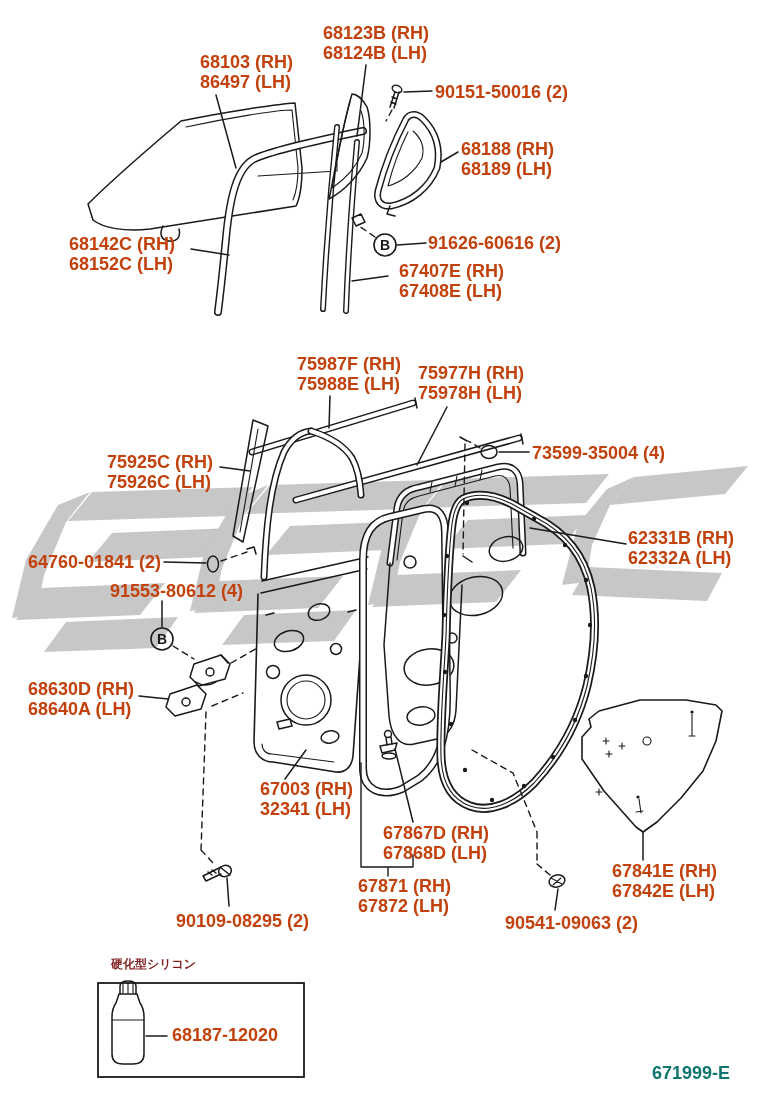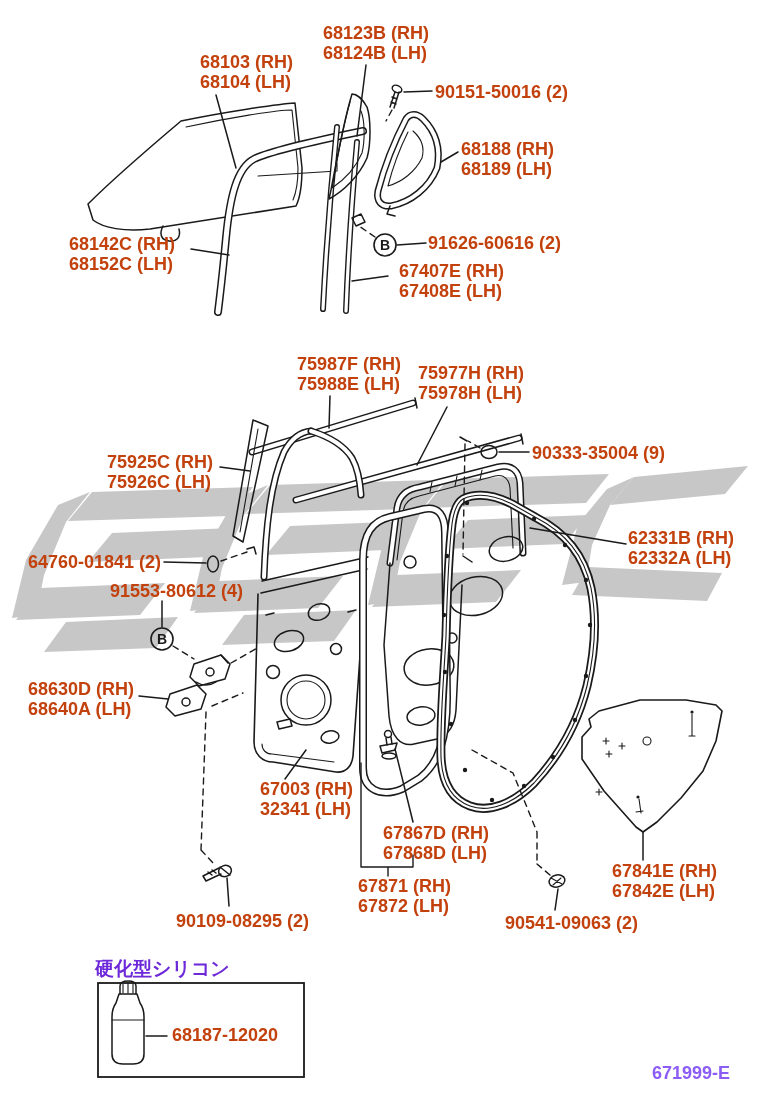--- a/index.html
+++ b/index.html
@@ -2,22 +2,22 @@
 <html><head>
 <meta charset="utf-8">
 <style>
   html,body{margin:0;padding:0;background:#f2f2f2;}
   #stage{position:relative;width:760px;height:1112px;background:#ffffff;overflow:hidden;
          font-family:"Liberation Sans","DejaVu Sans",sans-serif;}
   #art{position:absolute;left:0;top:0;}
   .callout{position:absolute;color:#c2410c;font-weight:700;font-size:18px;line-height:19.5px;
            letter-spacing:0px;white-space:nowrap;}
   .callout span{display:block;}
-  .jp{position:absolute;color:#6d28d9;font-weight:700;font-size:19px;white-space:nowrap;}
-  .code{position:absolute;color:#8b5cf6;font-weight:700;font-size:18px;white-space:nowrap;}
+  .jp{position:absolute;color:#7f1d1d;font-weight:700;font-size:12px;white-space:nowrap;margin-left:16px;}
+  .code{position:absolute;color:#0f766e;font-weight:700;font-size:18px;white-space:nowrap;}
   
   .ln{fill:none;stroke:#1a1a1a;stroke-width:1.5;stroke-linecap:round;stroke-linejoin:round;}
   .th{fill:none;stroke:#1a1a1a;stroke-width:1.1;stroke-linecap:round;stroke-linejoin:round;}
   .bo{fill:none;stroke:#1a1a1a;stroke-width:8;stroke-linecap:round;stroke-linejoin:round;}
   .bi{fill:none;stroke:#ffffff;stroke-width:5;stroke-linecap:round;stroke-linejoin:round;}
   .dash{fill:none;stroke:#1a1a1a;stroke-width:1.4;stroke-dasharray:6 5;stroke-linecap:round;}
   .wm{fill:#c7c7c7;}
   .bt{font:700 14px "Liberation Sans","DejaVu Sans",sans-serif;text-anchor:middle;fill:#1a1a1a;}
   .dot{fill:#1a1a1a;}
 </style>
@@ -260,21 +260,21 @@
       <path class="th" d="M 123,984 l 0,9 M 128,983 l 0,10 M 133,984 l 0,9"></path>
       <path class="ln" d="M 119,994 L 137,994 L 140,1003 C 143,1007 144,1011 144,1017 L 144,1054 C 144,1061 140,1064 133,1064 L 123,1064 C 116,1064 112,1061 112,1054 L 112,1017 C 112,1011 113,1007 116,1003 Z"></path>
       <path class="th" d="M 112,1020 L 144,1020"></path>
     </g>
     <path class="ln" d="M 146,1036 L 167,1036"></path>
   </g>
 </svg>
 
   <div class="callout" style="left:200px;top:53px">
       <span>68103 (RH)</span>
-      <span>68104 (LH)</span>
+      <span>86497 (LH)</span>
     </div>
   <div class="callout" style="left:323px;top:24px">
       <span>68123B (RH)</span>
       <span>68124B (LH)</span>
     </div>
   <div class="callout" style="left:435px;top:83px">
       <span>90151-50016 (2)</span>
     </div>
   <div class="callout" style="left:461px;top:140px">
       <span>68188 (RH)</span>
@@ -297,21 +297,21 @@
     </div>
   <div class="callout" style="left:418px;top:364px">
       <span>75977H (RH)</span>
       <span>75978H (LH)</span>
     </div>
   <div class="callout" style="left:107px;top:453px">
       <span>75925C (RH)</span>
       <span>75926C (LH)</span>
     </div>
   <div class="callout" style="left:532px;top:444px">
-      <span>90333-35004 (9)</span>
+      <span>73599-35004 (4)</span>
     </div>
   <div class="callout" style="left:628px;top:529px">
       <span>62331B (RH)</span>
       <span>62332A (LH)</span>
     </div>
   <div class="callout" style="left:28px;top:553px">
       <span>64760-01841 (2)</span>
     </div>
   <div class="callout" style="left:110px;top:582px">
       <span>91553-80612 (4)</span>

